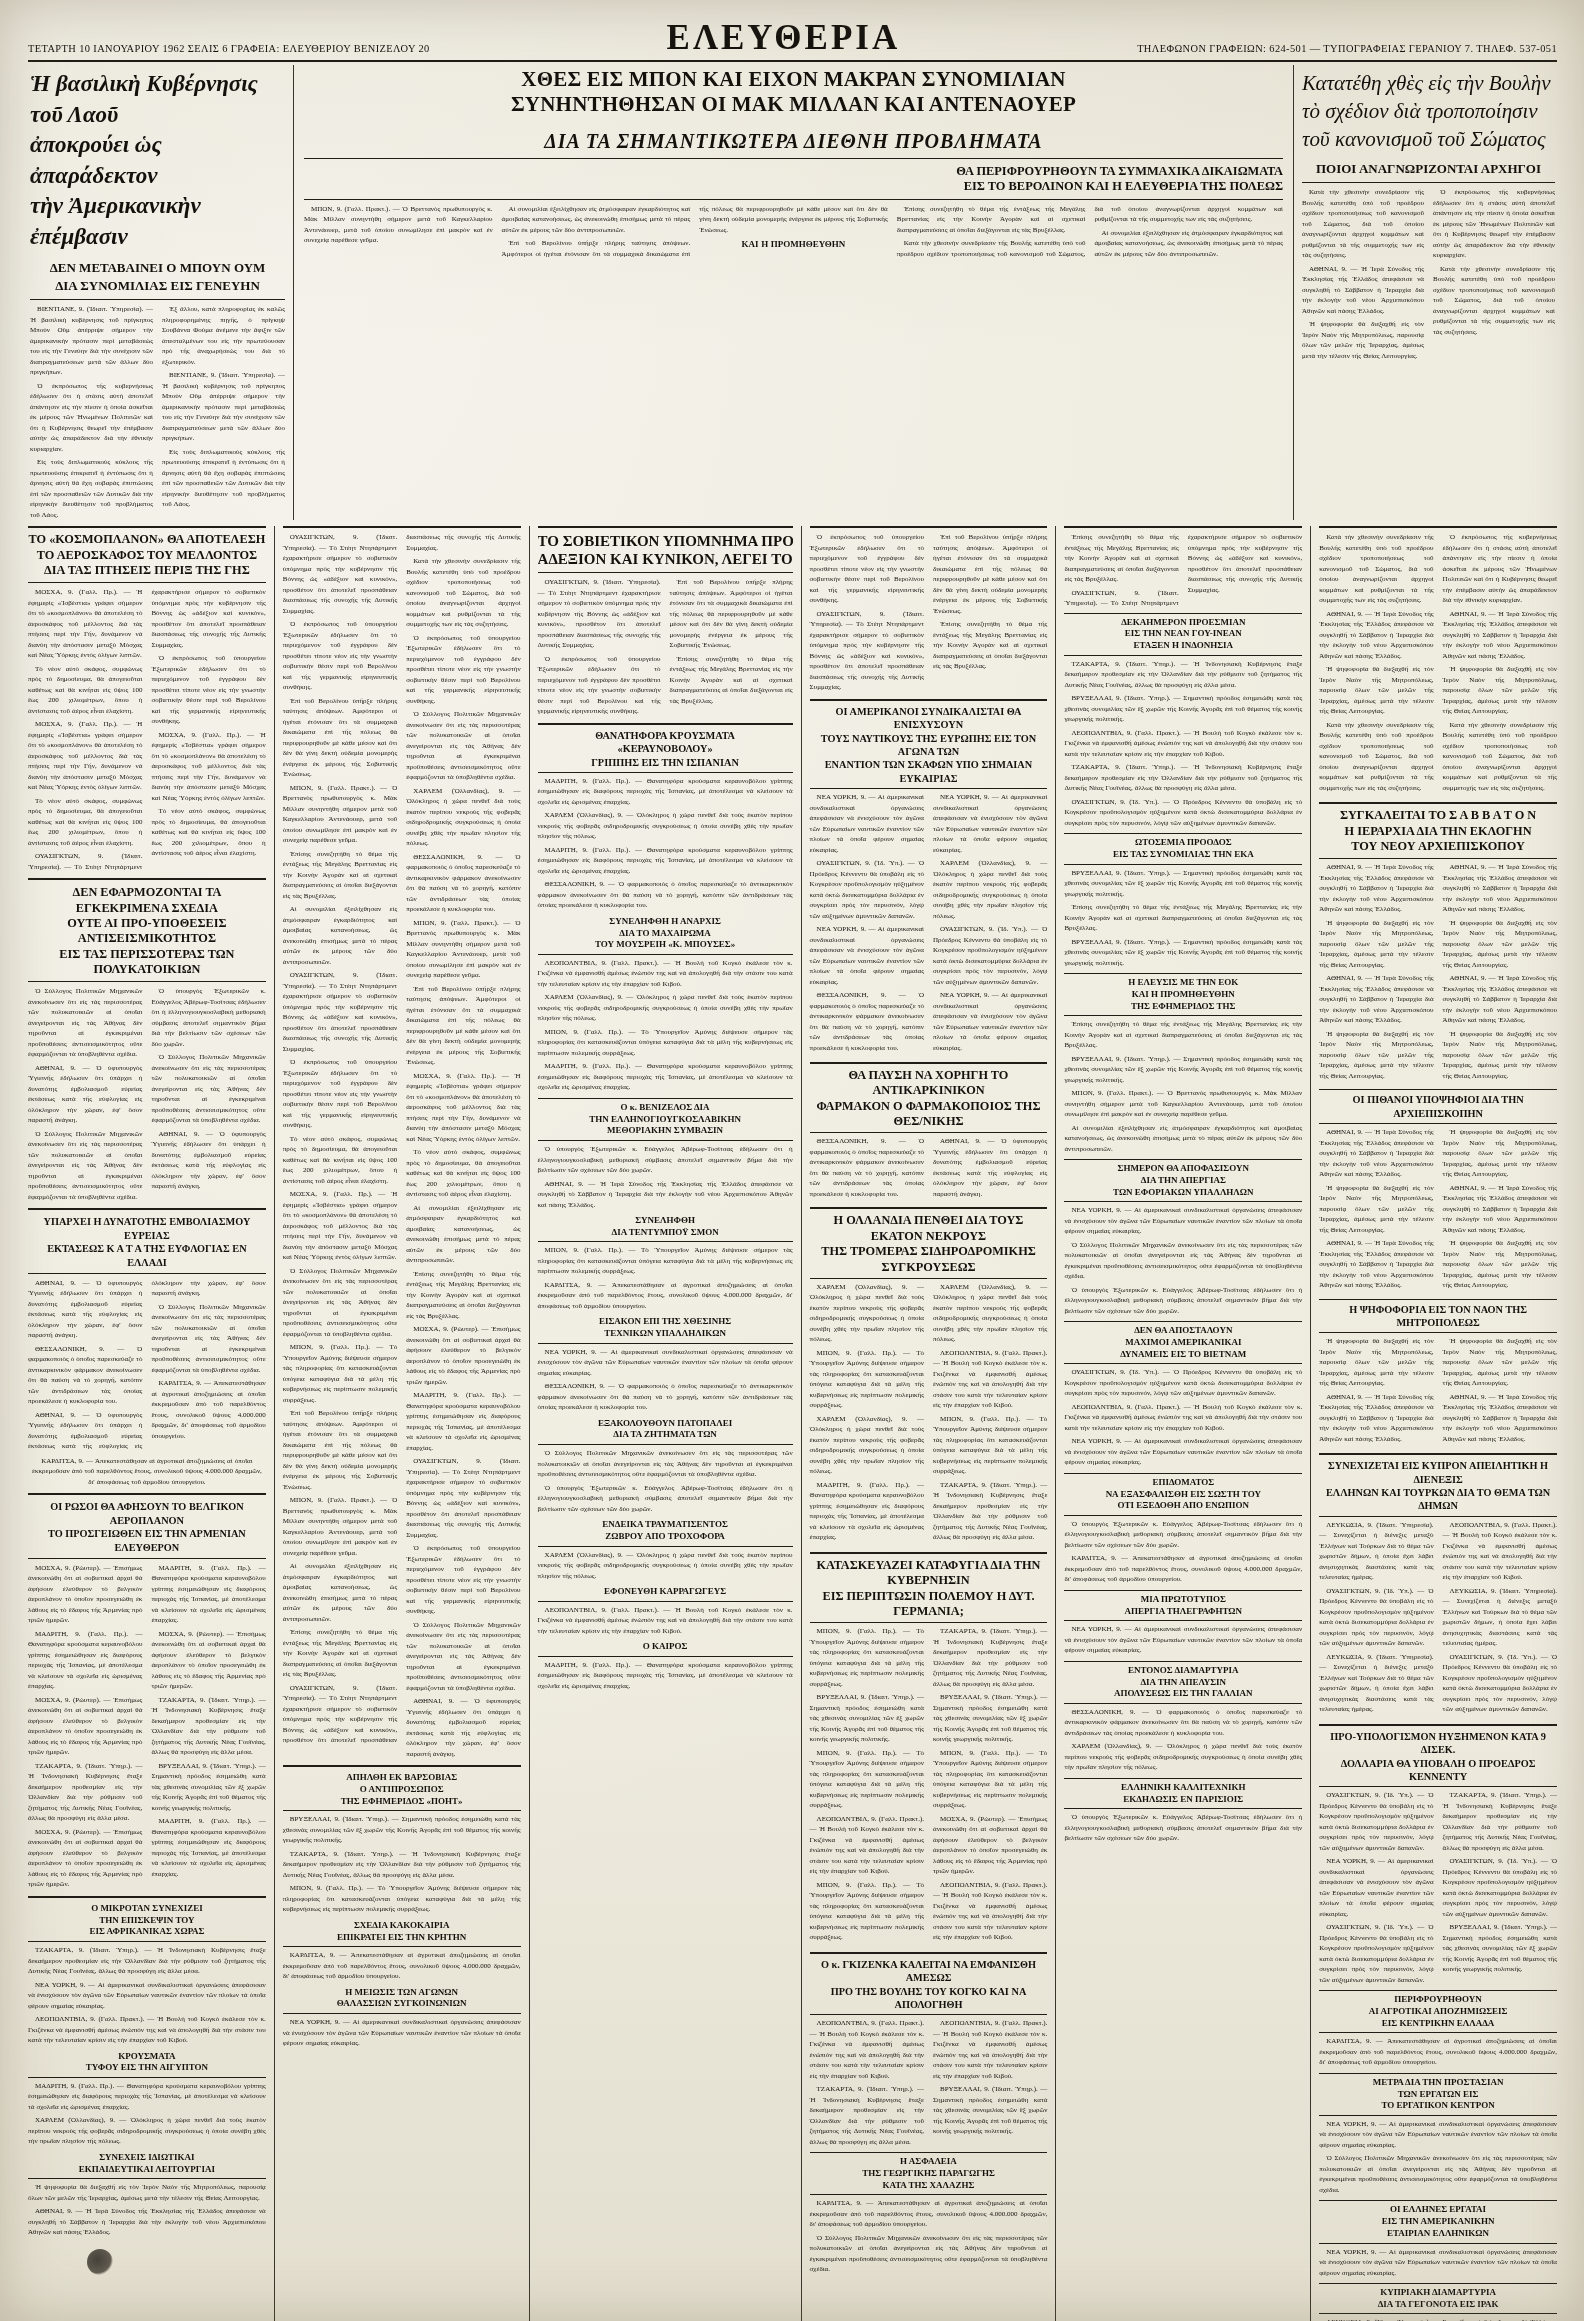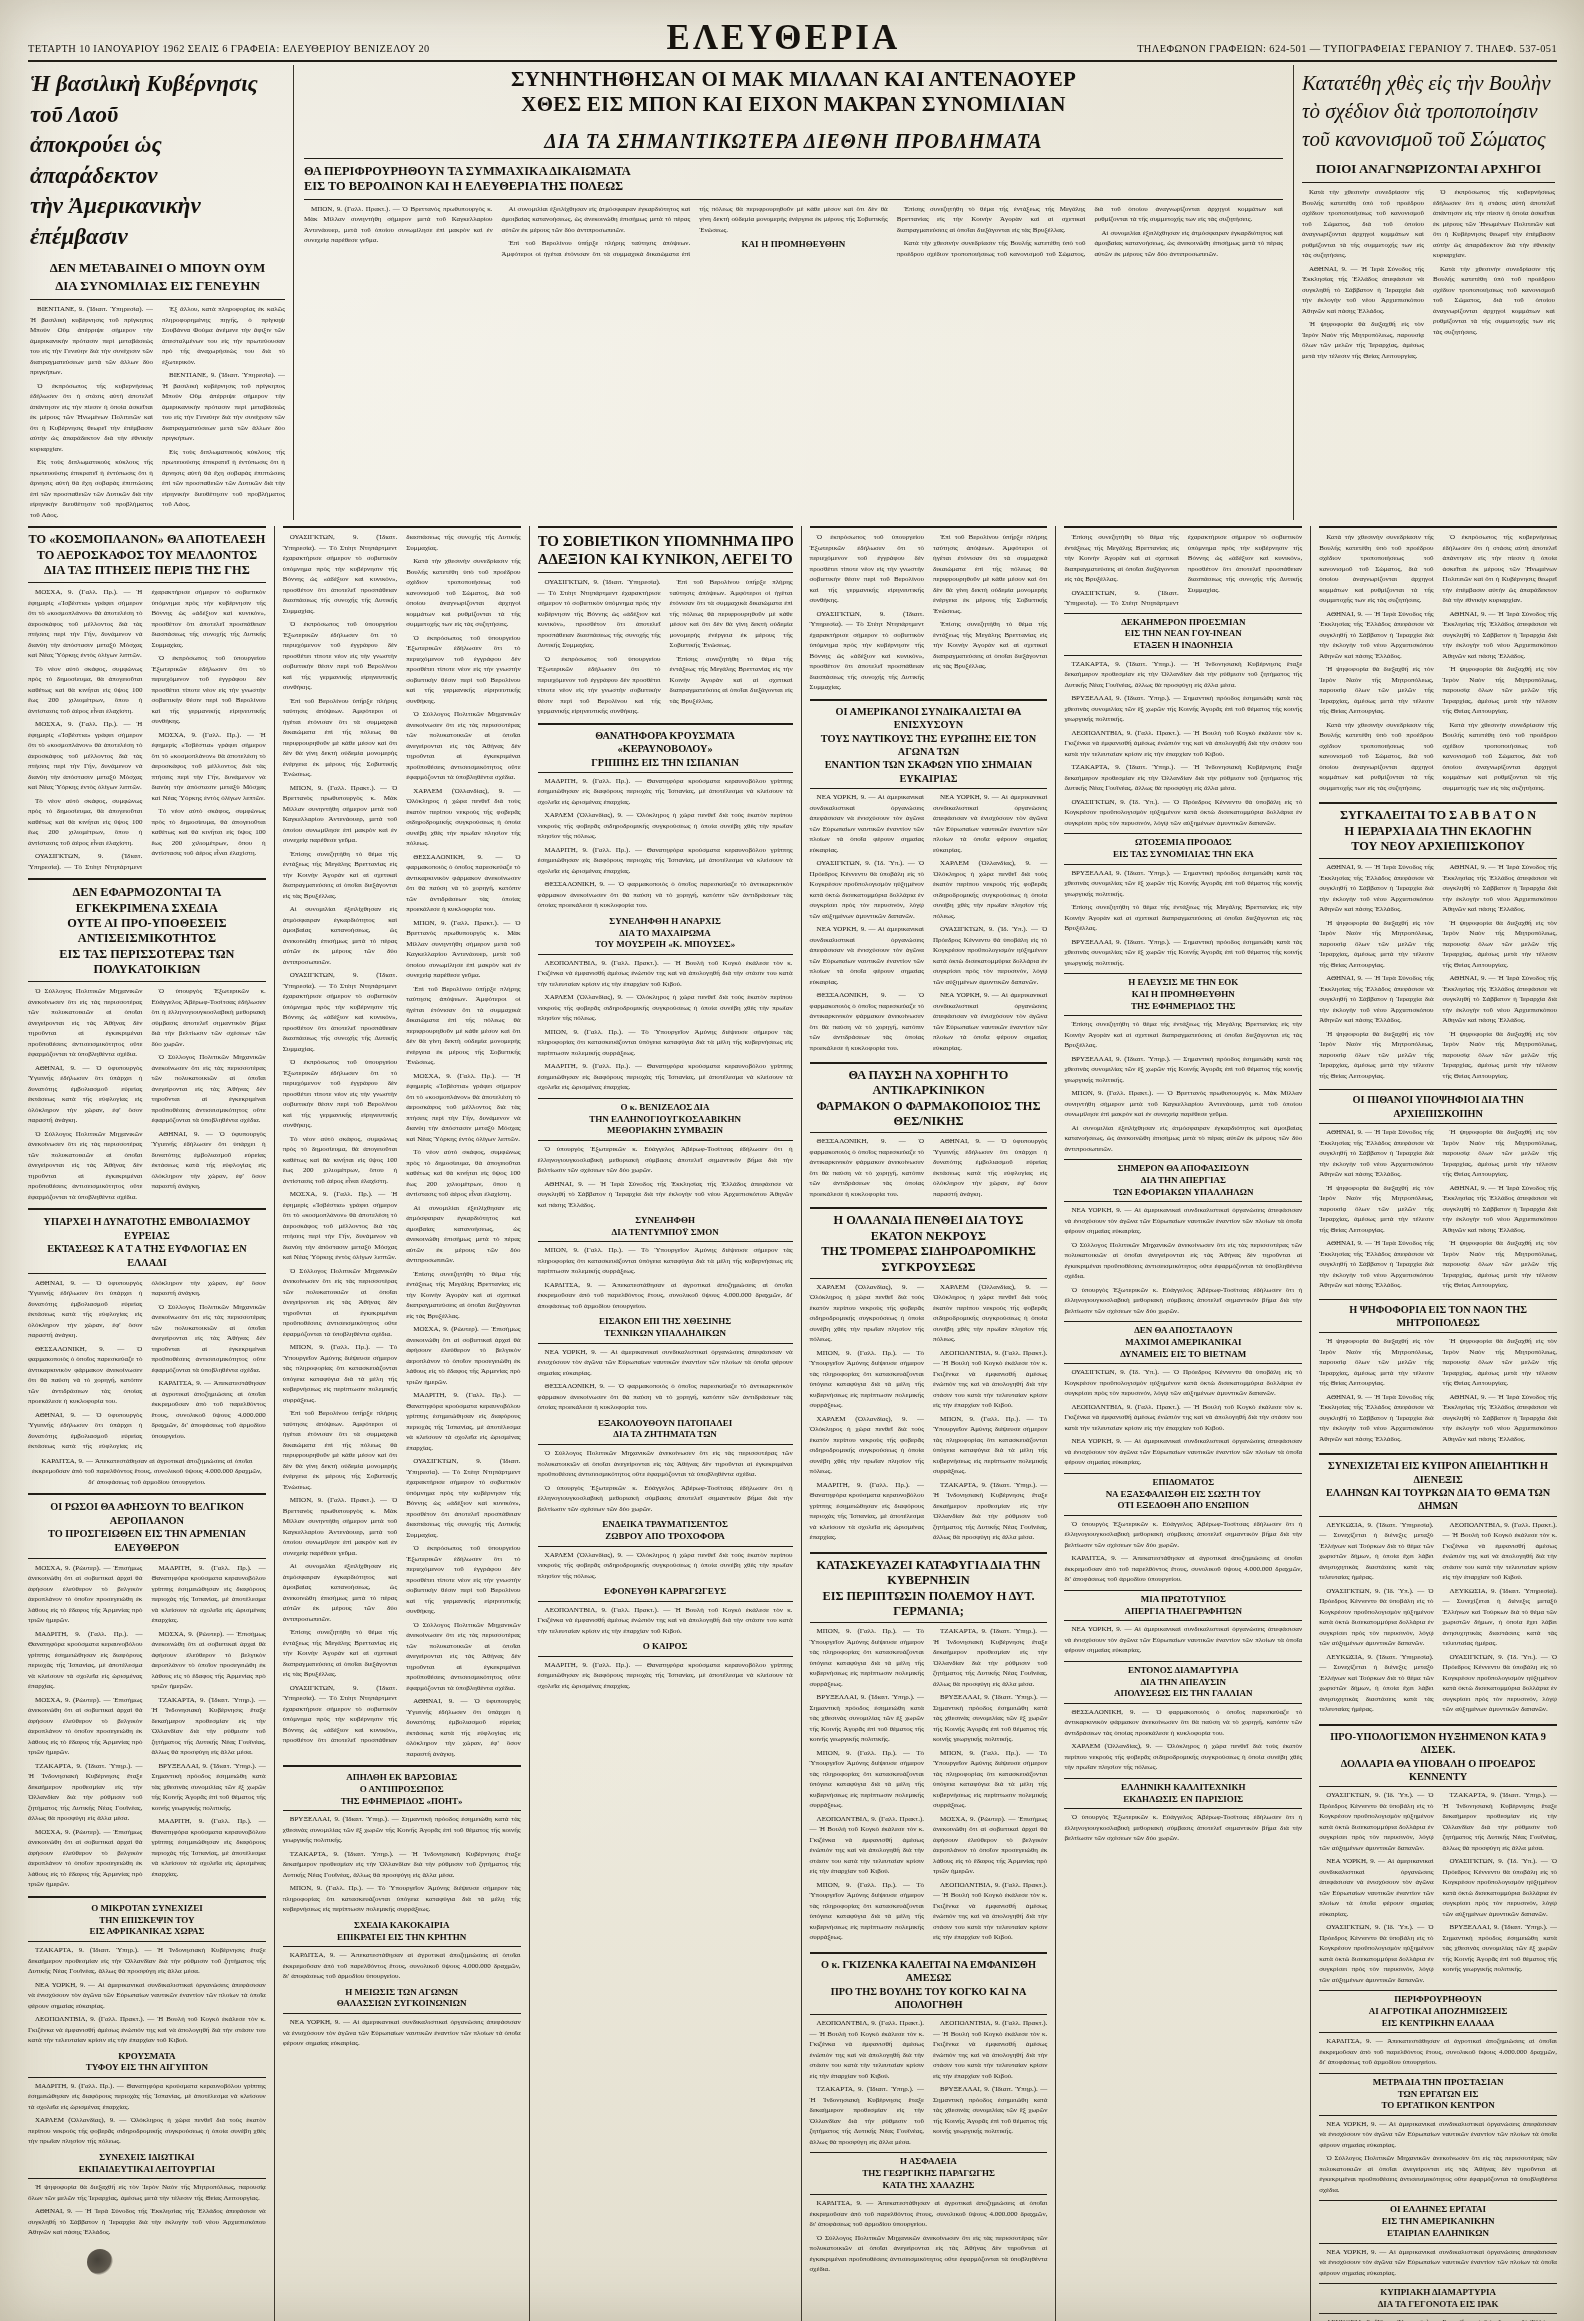--- a/index.html
+++ b/index.html
@@ -21,21 +21,21 @@
 
   
   .toprow{display:flex;margin-top:3px;}
   .tcol-l{width:255px;padding:4px 8px 0 2px;}
   .tcol-c{flex:1;padding:2px 10px 0 10px;border-left:1px solid #3a352b;border-right:1px solid #3a352b;}
   .tcol-r{width:253px;padding:4px 2px 0 8px;}
 
   .hl-script{font-family:"Liberation Serif",serif;font-size:23px;line-height:1.33;font-weight:700;font-style:italic;text-align:left;}
   .hd-center1{font-family:"Liberation Serif",serif;font-size:21px;font-weight:700;line-height:1.18;text-align:center;letter-spacing:0.2px;}
   .hd-center2{font-family:"Liberation Serif",serif;font-size:20px;font-weight:700;font-style:italic;line-height:1.2;text-align:center;margin-top:4px;letter-spacing:1px;}
-  .hd-sub{font-size:12.4px;font-weight:700;text-align:left;line-height:1.25;margin-top:5px;}
+  .hd-sub{font-size:12.4px;font-weight:700;text-align:right;line-height:1.25;margin-top:5px;}
   .hd-right{font-family:"Liberation Serif",serif;font-size:21px;font-style:italic;line-height:1.34;text-align:left;}
 
   .kicker{font-size:13px;font-weight:700;text-align:center;line-height:1.3;margin:6px 0 4px;}
 
   
   .txt{font-size:7px;line-height:1.5;text-align:justify;hyphens:auto;word-spacing:0.3px;}
   .txt p{margin:0 0 3px 0;text-indent:7px;}
   .cols2{column-count:2;column-gap:9px;}
   .cols5{column-count:5;column-gap:9px;}
   .h-lg{font-size:15px;font-weight:700;text-align:center;line-height:1.2;}
@@ -81,22 +81,22 @@
         <p>ΒΙΕΝΤΙΑΝΕ, 9. (Ἰδιαιτ. Ὑπηρεσία). — Ἡ βασιλικὴ κυβέρνησις τοῦ πρίγκηπος Μπούν Οὔμ ἀπέρριψε σήμερον τὴν ἀμερικανικὴν πρότασιν περὶ μεταβάσεώς του εἰς τὴν Γενεύην διὰ τὴν συνέχισιν τῶν διαπραγματεύσεων μετὰ τῶν ἄλλων δύο πριγκήπων.</p>
         <p>Ὁ ἐκπρόσωπος τῆς κυβερνήσεως ἐδήλωσεν ὅτι ἡ στάσις αὐτὴ ἀποτελεῖ ἀπάντησιν εἰς τὴν πίεσιν ἡ ὁποία ἀσκεῖται ἐκ μέρους τῶν Ἡνωμένων Πολιτειῶν καὶ ὅτι ἡ Κυβέρνησις θεωρεῖ τὴν ἐπέμβασιν αὐτὴν ὡς ἀπαράδεκτον διὰ τὴν ἐθνικὴν κυριαρχίαν.</p>
         <p>Εἰς τοὺς διπλωματικοὺς κύκλους τῆς πρωτευούσης ἐπικρατεῖ ἡ ἐντύπωσις ὅτι ἡ ἄρνησις αὐτὴ θὰ ἔχη σοβαρὰς ἐπιπτώσεις ἐπὶ τῶν προσπαθειῶν τῶν Δυτικῶν διὰ τὴν εἰρηνικὴν διευθέτησιν τοῦ προβλήματος τοῦ Λάος.</p>
         <p>Ἐξ ἄλλου, κατὰ πληροφορίας ἐκ καλῶς πληροφορημένης πηγῆς, ὁ πρίγκηψ Σουβάννα Φούμα ἀνέμενε τὴν ἄφιξιν τῶν ἀπεσταλμένων του εἰς τὴν πρωτεύουσαν πρὸ τῆς ἀναχωρήσεώς του διὰ τὸ ἐξωτερικόν.</p>
         <p>ΒΙΕΝΤΙΑΝΕ, 9. (Ἰδιαιτ. Ὑπηρεσία). — Ἡ βασιλικὴ κυβέρνησις τοῦ πρίγκηπος Μπούν Οὔμ ἀπέρριψε σήμερον τὴν ἀμερικανικὴν πρότασιν περὶ μεταβάσεώς του εἰς τὴν Γενεύην διὰ τὴν συνέχισιν τῶν διαπραγματεύσεων μετὰ τῶν ἄλλων δύο πριγκήπων.</p>
         <p>Εἰς τοὺς διπλωματικοὺς κύκλους τῆς πρωτευούσης ἐπικρατεῖ ἡ ἐντύπωσις ὅτι ἡ ἄρνησις αὐτὴ θὰ ἔχη σοβαρὰς ἐπιπτώσεις ἐπὶ τῶν προσπαθειῶν τῶν Δυτικῶν διὰ τὴν εἰρηνικὴν διευθέτησιν τοῦ προβλήματος τοῦ Λάος.</p>
       </div>
     </div>
 
     <div class="tcol-c">
+      <div class="hd-center1">ΧΘΕΣ ΕΙΣ ΜΠΟΝ ΚΑΙ ΕΙΧΟΝ ΜΑΚΡΑΝ ΣΥΝΟΜΙΛΙΑΝ</div>
       <div class="hd-center1">ΣΥΝΗΝΤΗΘΗΣΑΝ ΟΙ ΜΑΚ ΜΙΛΛΑΝ ΚΑΙ ΑΝΤΕΝΑΟΥΕΡ</div>
-      <div class="hd-center1">ΧΘΕΣ ΕΙΣ ΜΠΟΝ ΚΑΙ ΕΙΧΟΝ ΜΑΚΡΑΝ ΣΥΝΟΜΙΛΙΑΝ</div>
       <div class="hd-center2" style="margin-top:12px">ΔΙΑ ΤΑ ΣΗΜΑΝΤΙΚΩΤΕΡΑ ΔΙΕΘΝΗ ΠΡΟΒΛΗΜΑΤΑ</div>
       <div class="rule" style="margin:5px 0 3px"></div>
       <div class="hd-sub">ΘΑ ΠΕΡΙΦΡΟΥΡΗΘΟΥΝ ΤΑ ΣΥΜΜΑΧΙΚΑ ΔΙΚΑΙΩΜΑΤΑ</div>
       <div class="hd-sub" style="margin-top:0">ΕΙΣ ΤΟ ΒΕΡΟΛΙΝΟΝ ΚΑΙ Η ΕΛΕΥΘΕΡΙΑ ΤΗΣ ΠΟΛΕΩΣ</div>
       <div class="rule" style="margin:4px 0 4px"></div>
       <div class="txt cols5">
         <p>ΜΠΟΝ, 9. (Γαλλ. Πρακτ.). — Ὁ Βρεττανὸς πρωθυπουργὸς κ. Μὰκ Μίλλαν συνηντήθη σήμερον μετὰ τοῦ Καγκελλαρίου Ἀντενάουερ, μετὰ τοῦ ὁποίου συνωμίλησε ἐπὶ μακρὸν καὶ ἐν συνεχείᾳ παρέθεσε γεῦμα.</p>
         <p>Αἱ συνομιλίαι ἐξειλίχθησαν εἰς ἀτμόσφαιραν ἐγκαρδιότητος καὶ ἀμοιβαίας κατανοήσεως, ὡς ἀνεκοινώθη ἐπισήμως μετὰ τὸ πέρας αὐτῶν ἐκ μέρους τῶν δύο ἀντιπροσωπειῶν.</p>
         <p>Ἐπὶ τοῦ Βερολίνου ὑπῆρξε πλήρης ταύτησις ἀπόψεων. Ἀμφότεροι οἱ ἡγέται ἐτόνισαν ὅτι τὰ συμμαχικὰ δικαιώματα ἐπὶ τῆς πόλεως θὰ περιφρουρηθοῦν μὲ κάθε μέσον καὶ ὅτι δὲν θὰ γίνη δεκτὴ οὐδεμία μονομερὴς ἐνέργεια ἐκ μέρους τῆς Σοβιετικῆς Ἑνώσεως.</p>
         <div class="h-xs" style="text-align:center;margin:4px 0 2px">ΚΑΙ Η ΠΡΟΜΗΘΕΥΘΗΝ</div>

